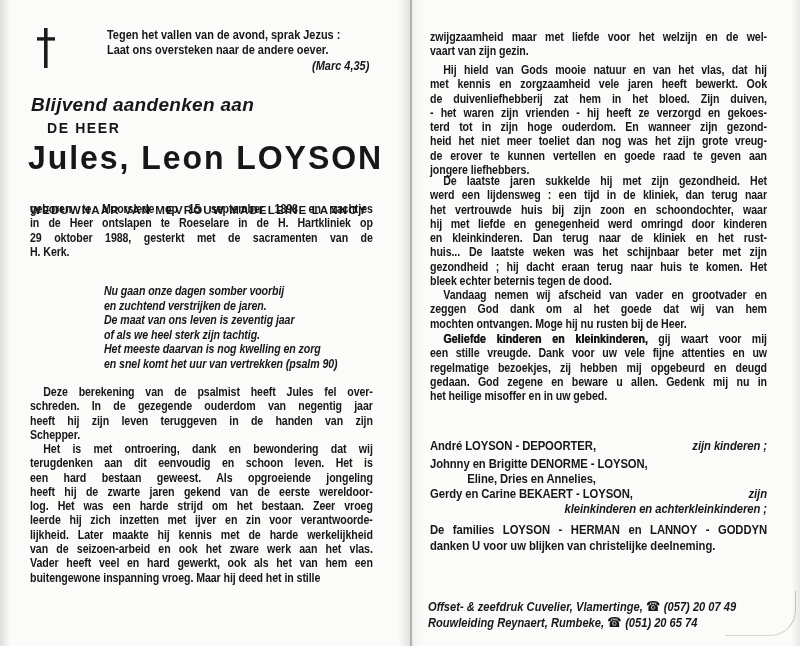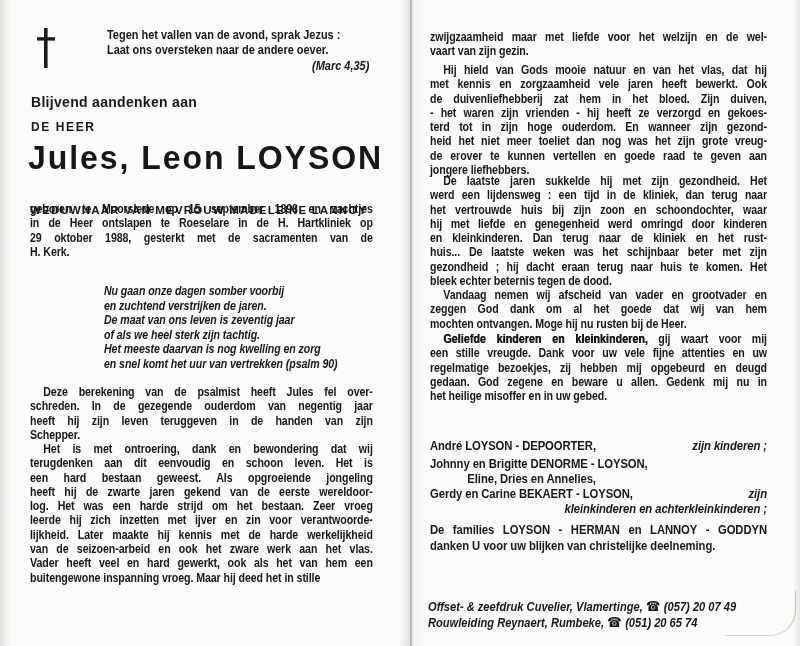--- a/index.html
+++ b/index.html
@@ -33,22 +33,22 @@
   .body-txt { font-size:12.8px; line-height:14.3px; letter-spacing:-0.1px; }
   .tline { text-align:left; }
   .just .tline { text-align:justify; text-align-last:justify; }
   .just .tline.last { text-align:left; text-align-last:left; }
   .indent1 .tline:first-child { padding-left:16px; }
   .it { font-style:italic; }
 
   .quote-blk { left:107px; top:27px; width:320px; font-size:13.2px; line-height:15.4px; }
   .quote-src { text-align:right; font-style:italic; padding-right:4px; }
 
-  .dedication { left:31px; top:94px; font-size:14px; letter-spacing:.3px; }
-  .honorific  { left:31px; top:120px; font-size:12px; letter-spacing:1.6px; }
+  .dedication { left:31px; top:94px; font-size:19px; font-style:italic; letter-spacing:.3px; }
+  .honorific  { left:47px; top:120px; font-size:14px; letter-spacing:1.6px; }
   .deceased   { left:28px; top:139px; font-size:33px; letter-spacing:2px; transform:scaleX(.97); }
   .widower    { left:30px; top:179px; font-size:11.6px; letter-spacing:1.1px;margin-top:24px; }
 
   .life-dates { left:30px; top:202px; width:413px; }
   .psalm      { left:104px; top:284px; width:320px; font-style:italic; line-height:14.5px; }
   .para1-l    { left:30px; top:385px; width:413px; }
   .para2-l    { left:30px; top:442px; width:413px; }
 
   .r-col { left:430px; width:406px; }
   .cont-r     { top:30px; }

